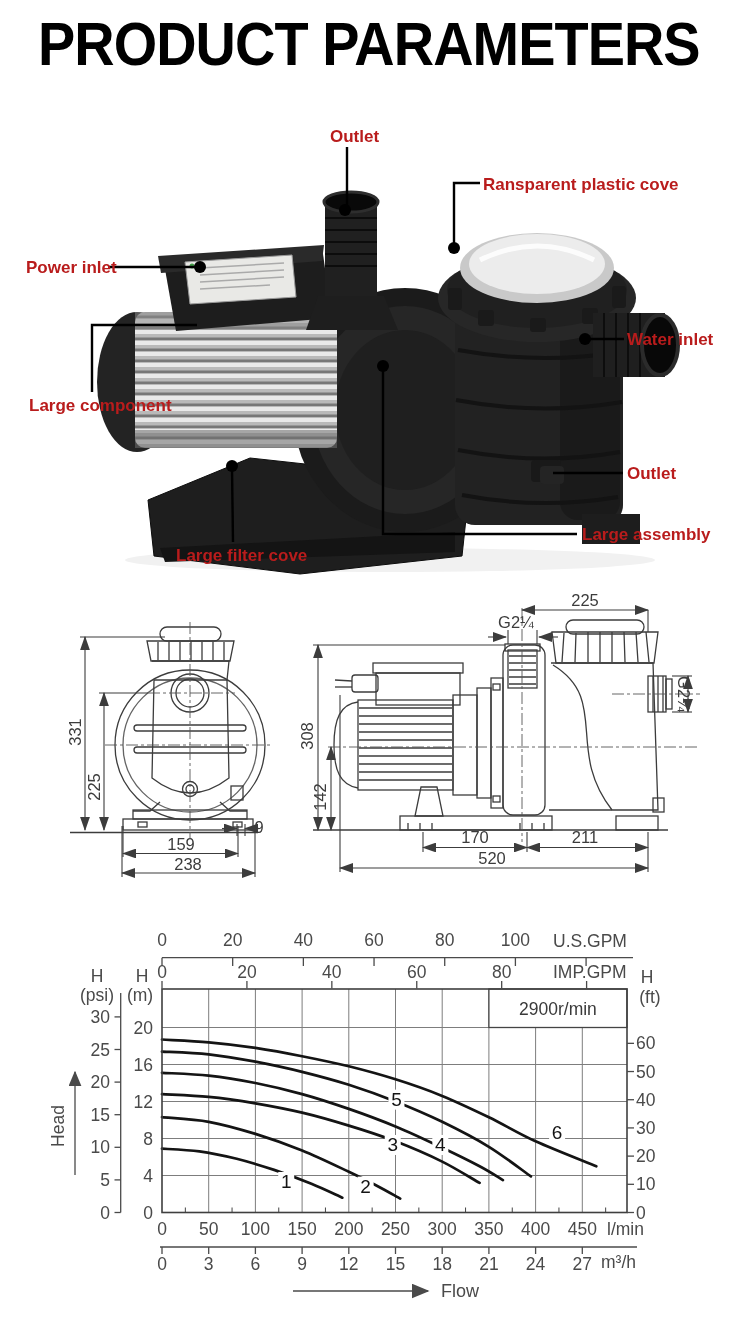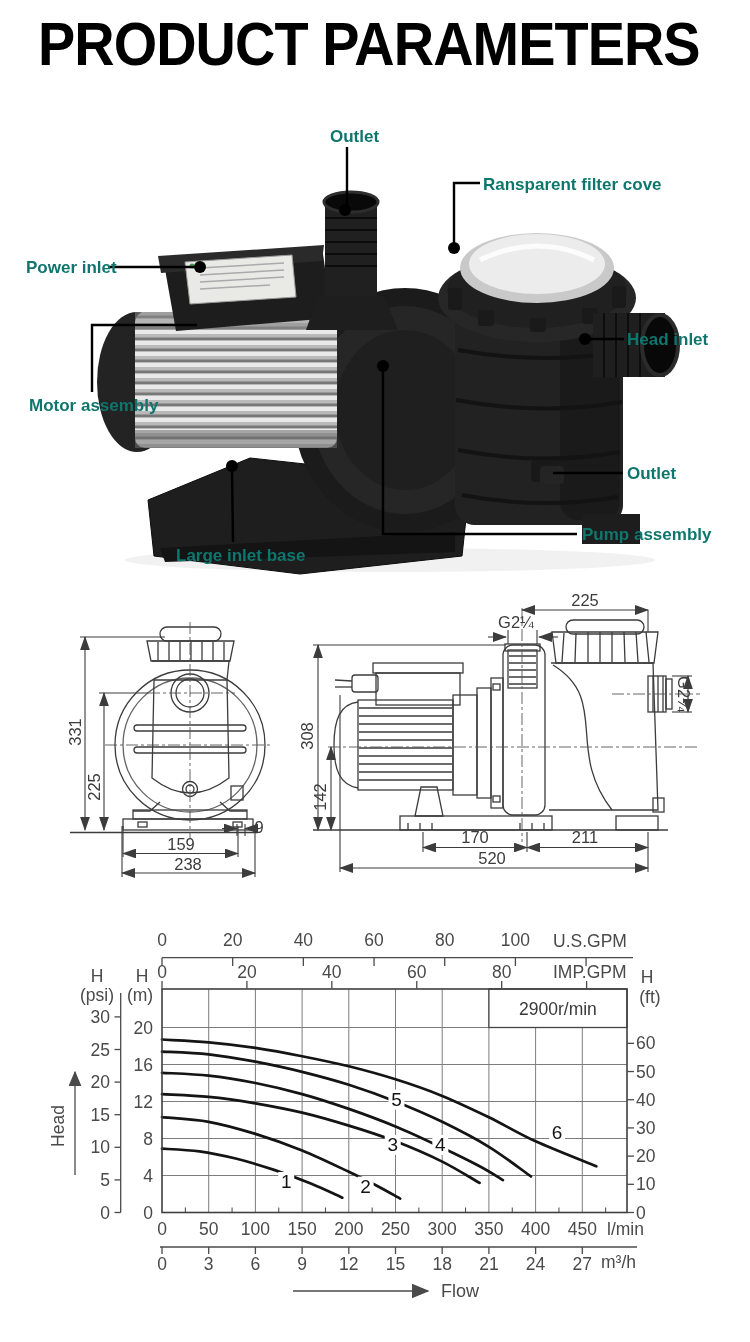--- a/index.html
+++ b/index.html
@@ -2,21 +2,21 @@
 <html><head>
 <meta charset="utf-8">
 <style>
   html,body{margin:0;padding:0;}
   body{width:750px;height:1342px;position:relative;background:#fff;
        font-family:"Liberation Sans",sans-serif;overflow:hidden;}
   .title{position:absolute;left:38px;top:8px;font-size:62px;font-weight:bold;color:#000;
          letter-spacing:-1px;transform:scaleX(.9);transform-origin:0 0;white-space:nowrap;}
   .figure{position:absolute;left:0;top:0;width:750px;height:580px;}
   .figure svg{position:absolute;left:0;top:0;}
-  .callout{position:absolute;font-size:17px;font-weight:bold;color:#0f766e;white-space:nowrap;}
+  .callout{position:absolute;font-size:17px;font-weight:bold;color:#b91c1c;white-space:nowrap;}
   .drawings{position:absolute;left:0;top:580px;}
   .chart{position:absolute;left:0;top:920px;}
   svg text{font-family:"Liberation Sans",sans-serif;}
 </style>
 </head>
 <body>
 
 <div class="title">PRODUCT PARAMETERS</div>
 
 <div class="figure">
@@ -113,27 +113,27 @@
     <g fill="#000">
       <circle cx="345" cy="210" r="6"></circle>
         <circle cx="454" cy="248" r="6"></circle>
       <circle cx="200" cy="267" r="6"></circle>
         <circle cx="585" cy="339" r="6"></circle>
       <circle cx="383" cy="366" r="6"></circle>
         <circle cx="232" cy="466" r="6"></circle>
     </g>
   </svg>
   <div class="callout" style="left:330px;top:127px">Outlet</div>
-  <div class="callout" style="left:483px;top:175px">Ransparent filter cove</div>
+  <div class="callout" style="left:483px;top:175px">Ransparent plastic cove</div>
   <div class="callout" style="left:26px;top:258px">Power inlet</div>
-  <div class="callout" style="left:627px;top:330px">Head inlet</div>
-  <div class="callout" style="left:29px;top:396px">Motor assembly</div>
+  <div class="callout" style="left:627px;top:330px">Water inlet</div>
+  <div class="callout" style="left:29px;top:396px">Large component</div>
   <div class="callout" style="left:627px;top:464px">Outlet</div>
-  <div class="callout" style="left:582px;top:525px">Pump assembly</div>
-  <div class="callout" style="left:176px;top:546px">Large inlet base</div>
+  <div class="callout" style="left:582px;top:525px">Large assembly</div>
+  <div class="callout" style="left:176px;top:546px">Large filter cove</div>
 </div>
 
 <svg class="drawings" width="750" height="310" viewBox="0 0 750 310">
   <defs>
     <marker id="da" orient="auto-start-reverse" markerWidth="13" markerHeight="9" viewBox="0 0 13 9" refX="12" refY="4.5">
       <path d="M0,0 L13,4.5 L0,9 Z" fill="#3c3c3c"></path>
     </marker>
   </defs>
   <g stroke="#3c3c3c" stroke-width="1.3" fill="none">
 

